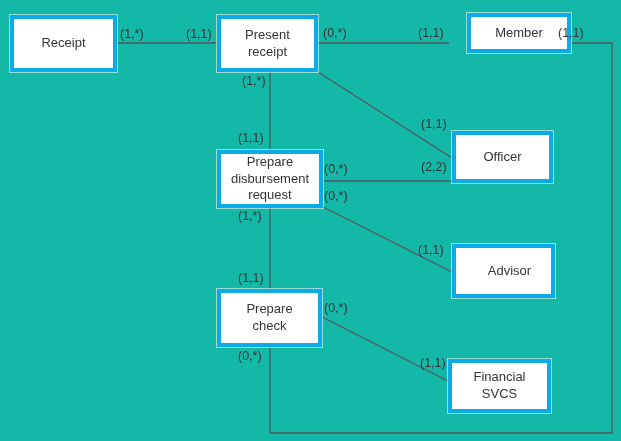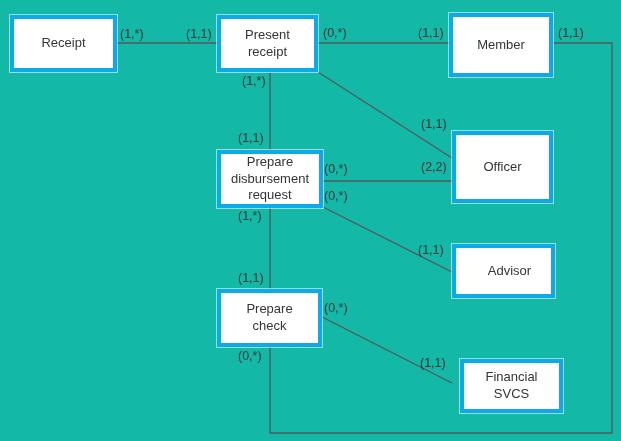--- a/index.html
+++ b/index.html
@@ -60,39 +60,39 @@
       <polyline points="322,317 452,383" fill="none" stroke="#54585c" stroke-width="1.3"></polyline>
     </svg>
 
 <div class="node" style="left: 10px; top: 15px; width: 107px; height: 57px; background: rgb(255, 255, 255); border-color: rgb(12, 170, 230);">
       <span class="node-label" style="color: rgb(51, 53, 55);">Receipt</span>
     </div>
     <div class="node" style="left: 217px; top: 15px; width: 101px; height: 57px; background: rgb(255, 255, 255); border-color: rgb(12, 170, 230);">
       <span class="node-label" style="color: rgb(51, 53, 55);">Present
 receipt</span>
     </div>
-    <div class="node" style="left: 449px; top: 13px; width: 104px; height: 64px; background: rgb(255, 255, 255); border-color: rgb(12, 170, 230);">
+    <div class="node" style="left: 467px; top: 13px; width: 104px; height: 40px; background: rgb(255, 255, 255); border-color: rgb(12, 170, 230);">
       <span class="node-label" style="color: rgb(51, 53, 55);">Member</span>
     </div>
-    <div class="node" style="left: 452px; top: 131px; width: 101px; height: 72px; background: rgb(255, 255, 255); border-color: rgb(12, 170, 230);">
+    <div class="node" style="left: 452px; top: 131px; width: 101px; height: 52px; background: rgb(255, 255, 255); border-color: rgb(12, 170, 230);">
       <span class="node-label" style="color: rgb(51, 53, 55);">Officer</span>
     </div>
     <div class="node" style="left: 217px; top: 150px; width: 106px; height: 58px; background: rgb(255, 255, 255); border-color: rgb(12, 170, 230);">
       <span class="node-label" style="color: rgb(51, 53, 55);">Prepare
 disbursement
 request</span>
     </div>
     <div class="node" style="left: 452px; top: 244px; width: 103px; height: 54px; background: rgb(255, 255, 255); border-color: rgb(12, 170, 230);">
       <span class="node-label" style="color: rgb(51, 53, 55); margin-left: 12px;">Advisor</span>
     </div>
     <div class="node" style="left: 217px; top: 289px; width: 105px; height: 58px; background: rgb(255, 255, 255); border-color: rgb(12, 170, 230);">
       <span class="node-label" style="color: rgb(51, 53, 55);">Prepare
 check</span>
     </div>
-    <div class="node" style="left: 460px; top: 359px; width: 103px; height: 54px; background: rgb(255, 255, 255); border-color: rgb(12, 170, 230);">
+    <div class="node" style="left: 448px; top: 359px; width: 103px; height: 54px; background: rgb(255, 255, 255); border-color: rgb(12, 170, 230);">
       <span class="node-label" style="color: rgb(51, 53, 55);">Financial
 SVCS</span>
     </div>
     <div class="card-label" style="left: 120px; top: 27px; color: rgb(51, 53, 55);">(1,*)</div>
     <div class="card-label" style="left: 186px; top: 27px; color: rgb(51, 53, 55);">(1,1)</div>
     <div class="card-label" style="left: 323px; top: 26px; color: rgb(51, 53, 55);">(0,*)</div>
     <div class="card-label" style="left: 418px; top: 26px; color: rgb(51, 53, 55);">(1,1)</div>
     <div class="card-label" style="left: 558px; top: 26px; color: rgb(51, 53, 55);">(1,1)</div>
     <div class="card-label" style="left: 242px; top: 74px; color: rgb(51, 53, 55);">(1,*)</div>
     <div class="card-label" style="left: 238px; top: 131px; color: rgb(51, 53, 55);">(1,1)</div>

